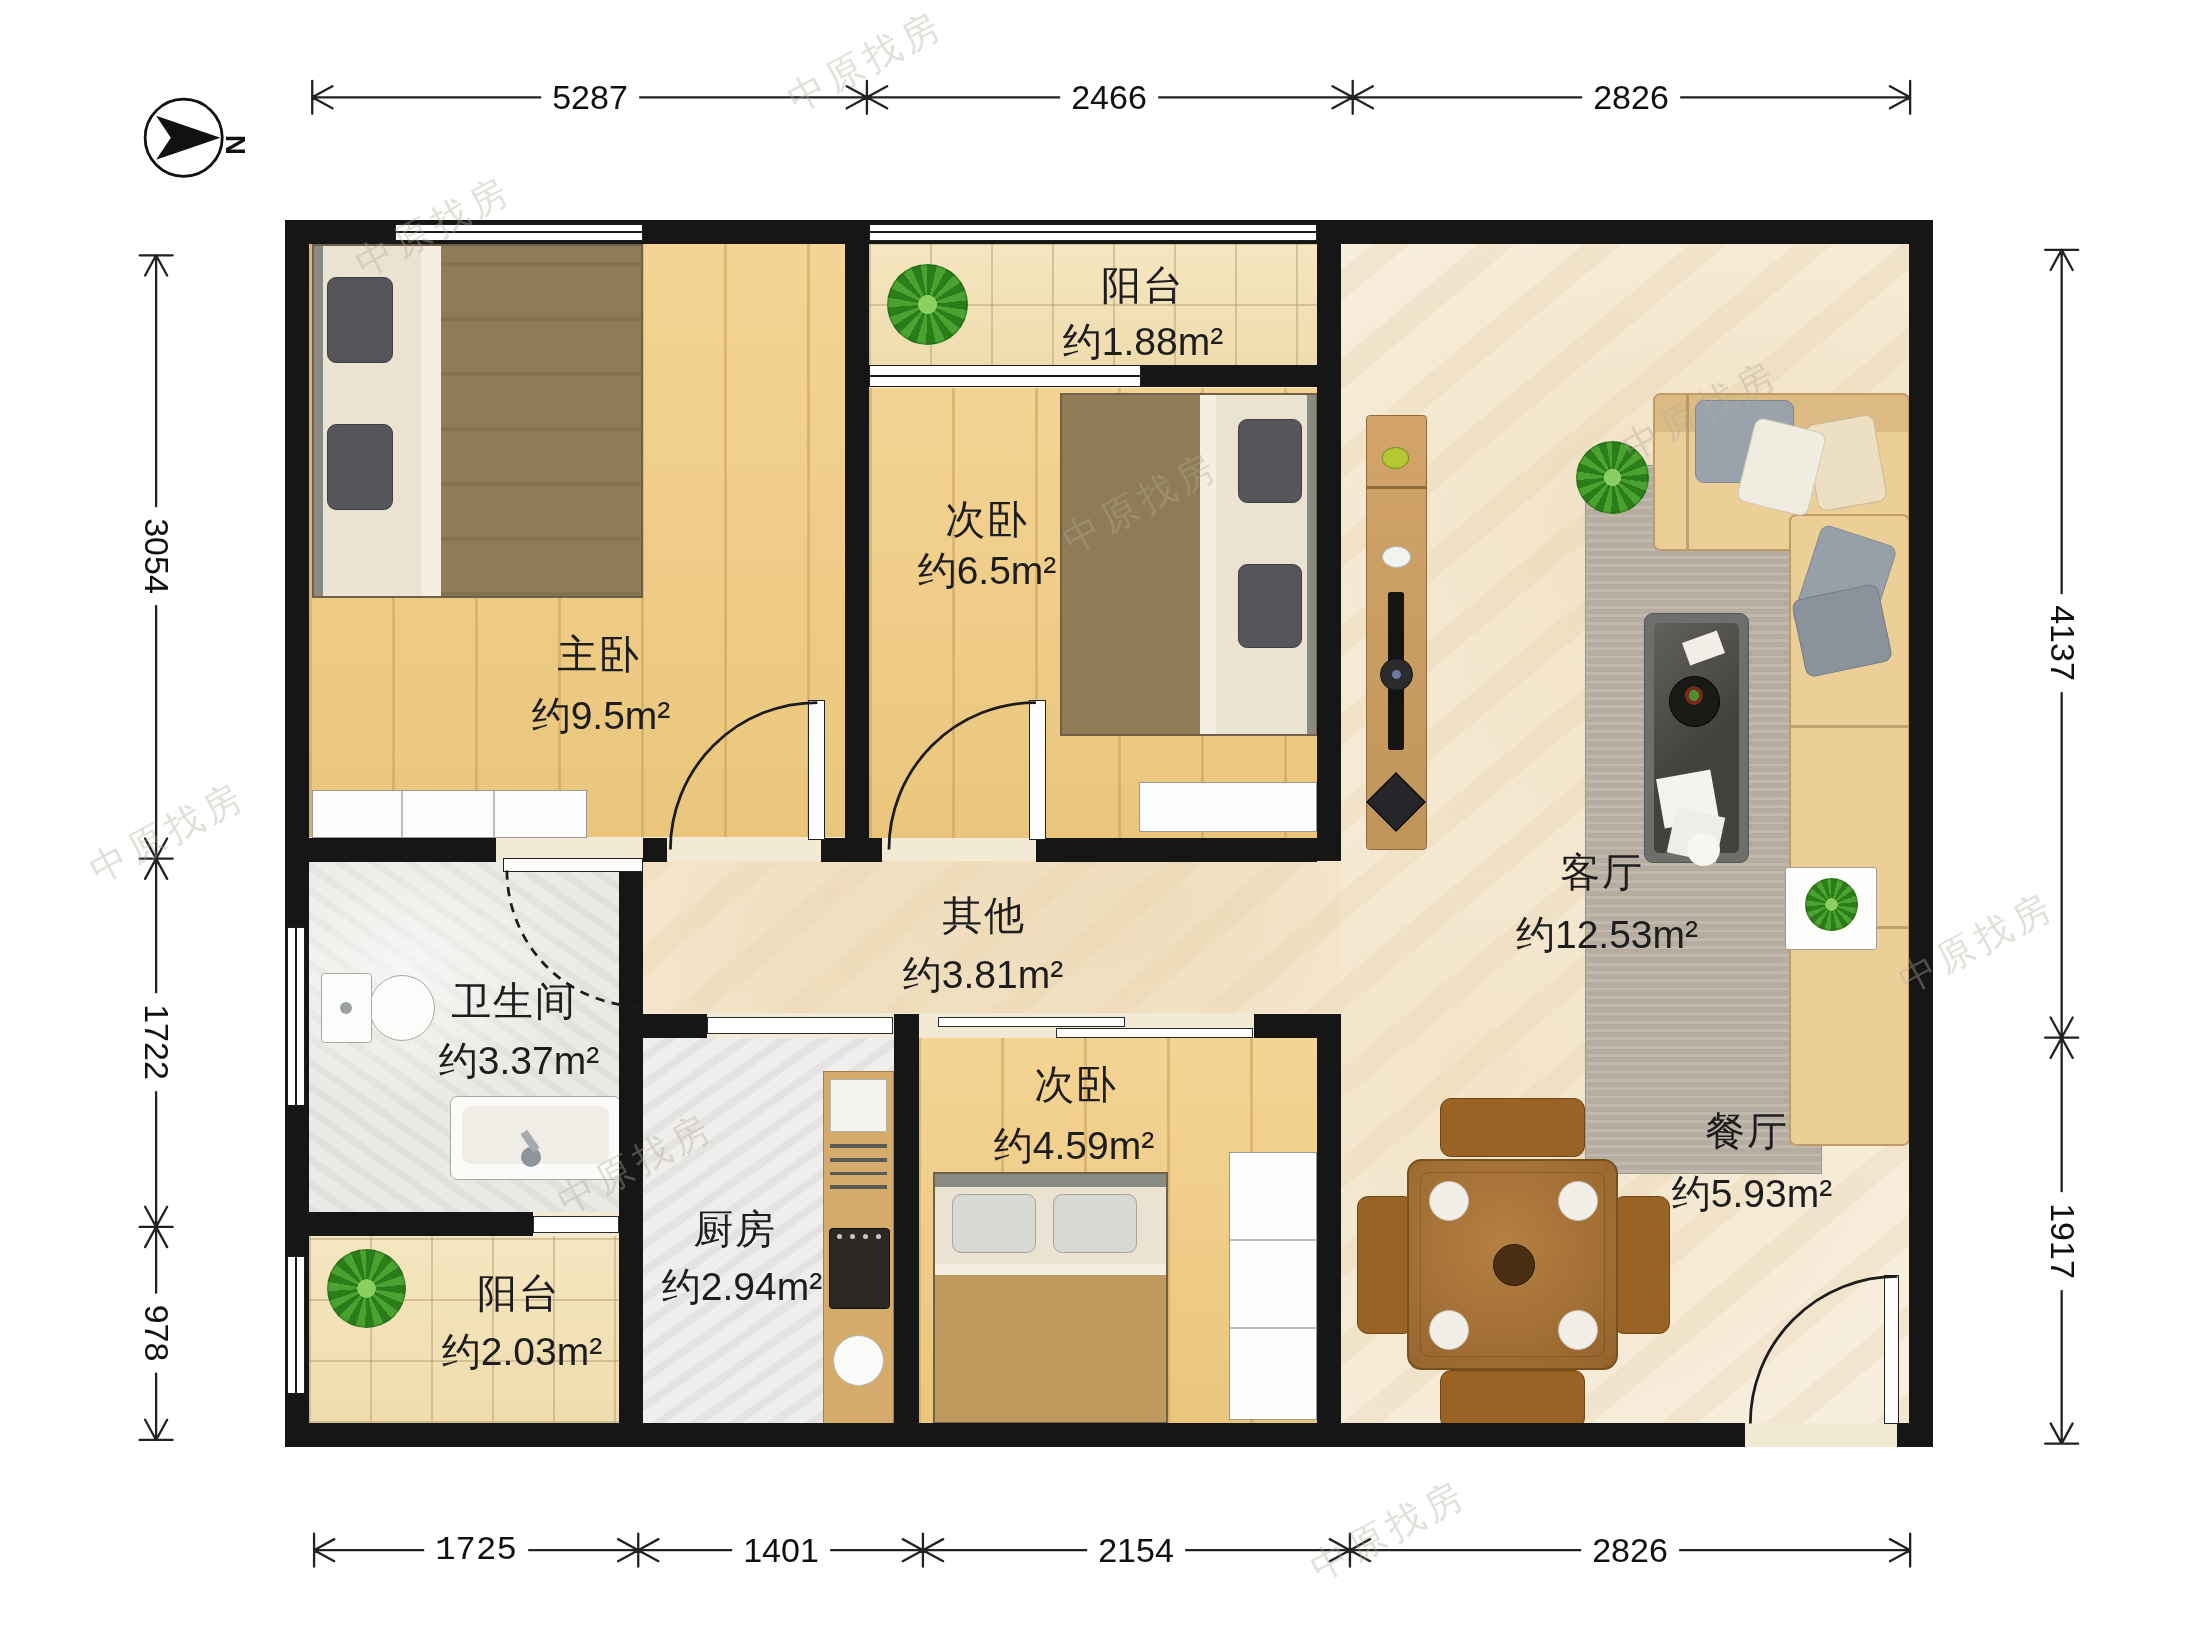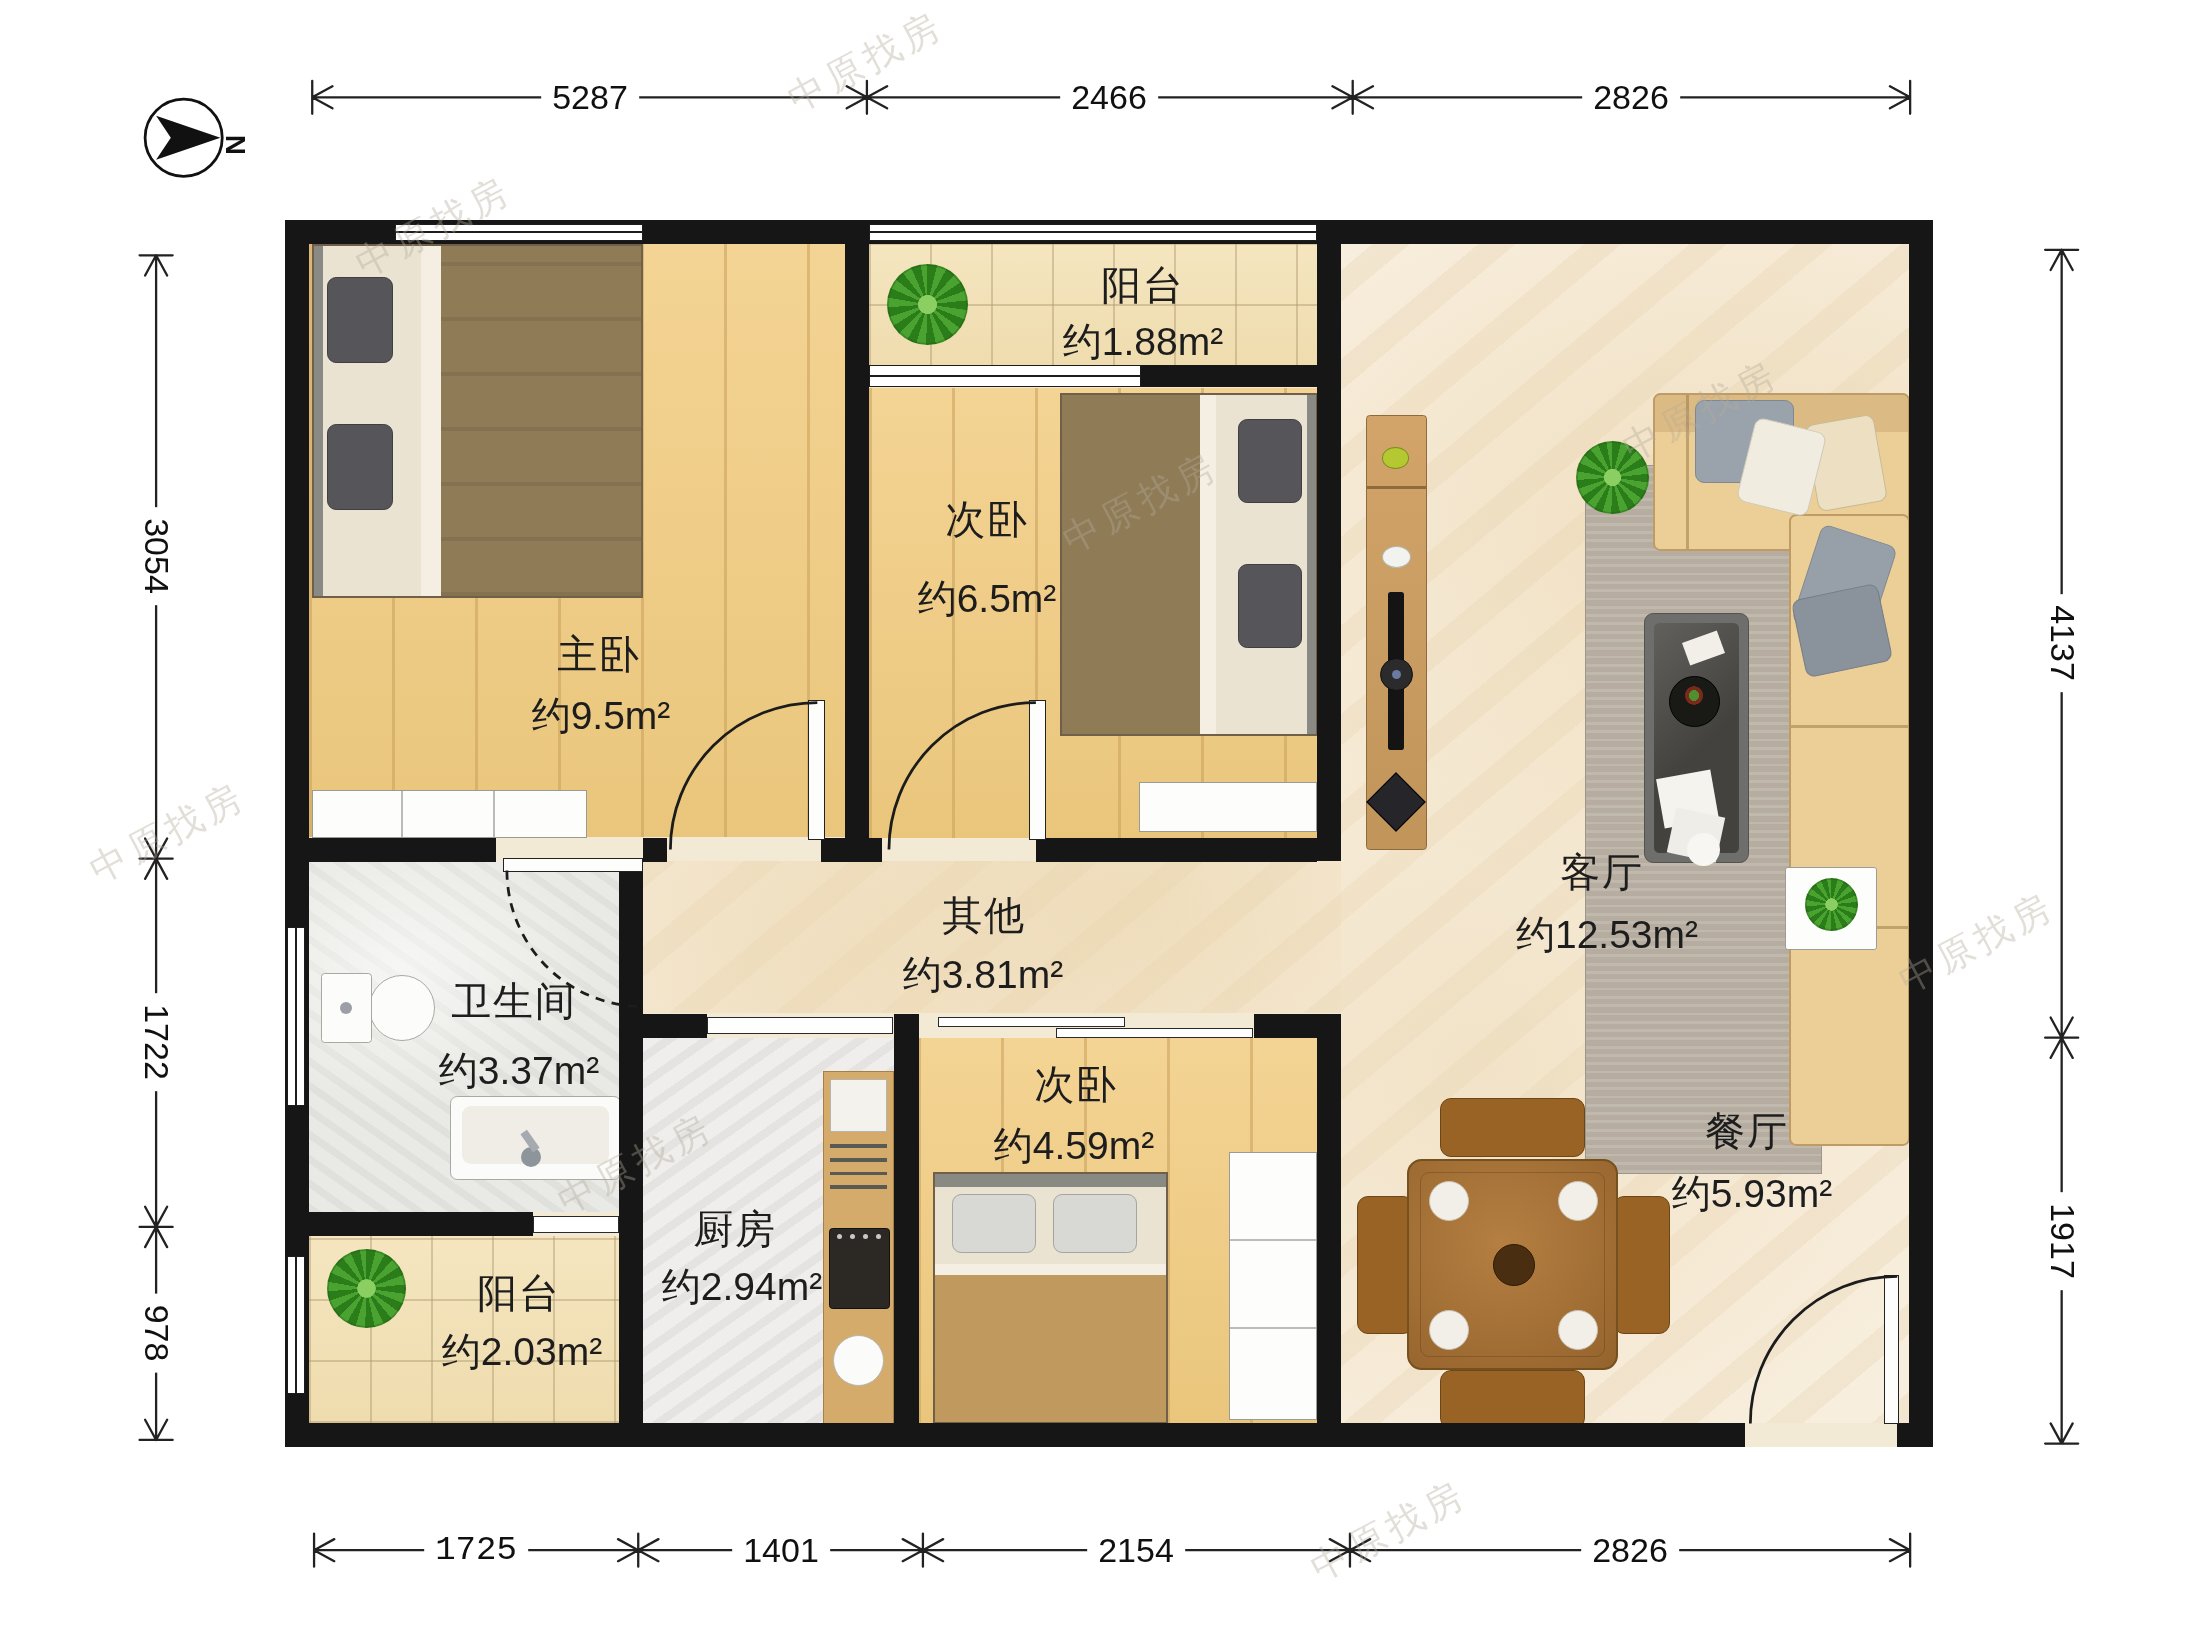--- a/index.html
+++ b/index.html
@@ -246,33 +246,33 @@
     <circle cx="200" cy="150" r="42" fill="#ffffff" stroke="#111" stroke-width="3"></circle>
     <path d="M170,126 L240,150 L170,174 L186,150 Z" fill="#111"></path>
   </svg>
 
   <div class="north" style="left:235px;top:145px;">N</div>
 
   <div class="rlabel" style="left:1143px;top:285px;">阳台</div>
   <div class="rlabel rarea" style="left:1143px;top:342px;">约1.88m²</div>
 
   <div class="rlabel" style="left:987px;top:519px;">次卧</div>
-  <div class="rlabel rarea" style="left:987px;top:599px;">约6.5m²</div>
+  <div class="rlabel rarea" style="left:987px;top:571px;">约6.5m²</div>
 
   <div class="rlabel" style="left:599px;top:654px;">主卧</div>
   <div class="rlabel rarea" style="left:601px;top:716px;">约9.5m²</div>
 
   <div class="rlabel" style="left:1602px;top:872px;text-align:right;">客厅</div>
   <div class="rlabel rarea" style="left:1607px;top:935px;">约12.53m²</div>
 
   <div class="rlabel" style="left:984px;top:915px;">其他</div>
   <div class="rlabel rarea" style="left:983px;top:975px;">约3.81m²</div>
 
   <div class="rlabel" style="left:514px;top:1001px;">卫生间</div>
-  <div class="rlabel rarea" style="left:519px;top:1061px;margin-top:10px;">约3.37m²</div>
+  <div class="rlabel rarea" style="left:519px;top:1061px;">约3.37m²</div>
 
   <div class="rlabel" style="left:1076px;top:1084px;">次卧</div>
   <div class="rlabel rarea" style="left:1074px;top:1146px;">约4.59m²</div>
 
   <div class="rlabel" style="left:1747px;top:1131px;">餐厅</div>
   <div class="rlabel rarea" style="left:1752px;top:1194px;">约5.93m²</div>
 
   <div class="rlabel" style="left:519px;top:1293px;">阳台</div>
   <div class="rlabel rarea" style="left:522px;top:1352px;">约2.03m²</div>
 

